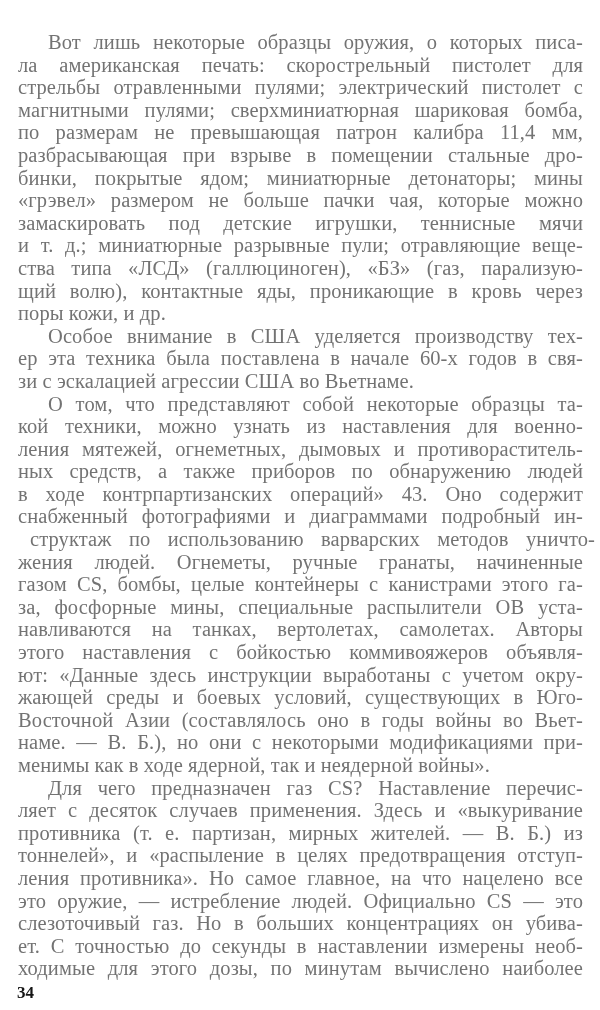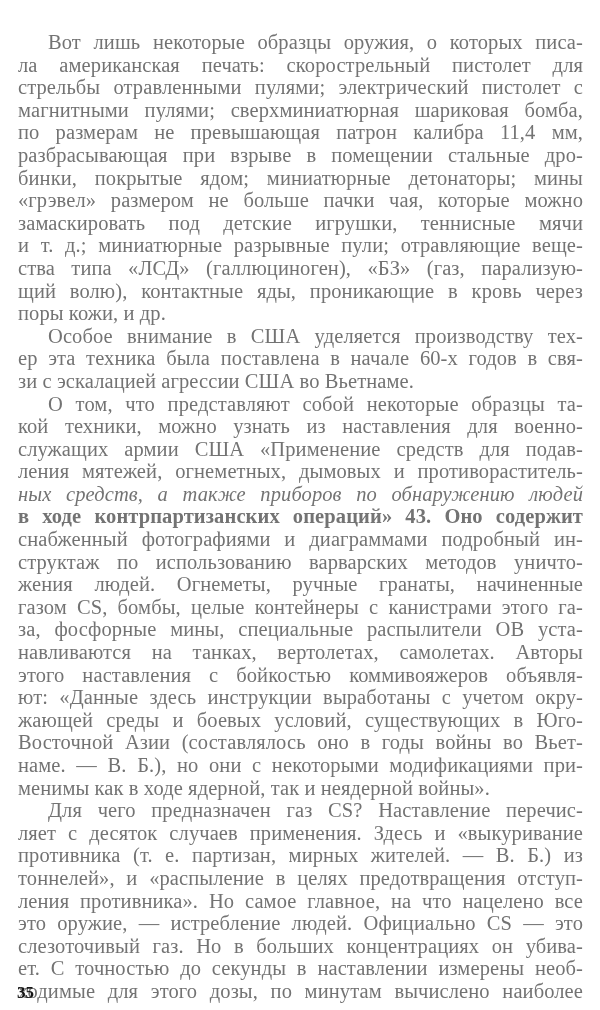--- a/index.html
+++ b/index.html
@@ -40,39 +40,38 @@
     <div class="line" style="white-space: nowrap; width: 565px; box-sizing: border-box; overflow: visible;">замаскировать под детские игрушки, теннисные мячи</div>
     <div class="line" style="white-space: nowrap; width: 565px; box-sizing: border-box; overflow: visible;">и т. д.; миниатюрные разрывные пули; отравляющие веще-</div>
     <div class="line" style="white-space: nowrap; width: 565px; box-sizing: border-box; overflow: visible;">ства типа «ЛСД» (галлюциноген), «БЗ» (газ, парализую-</div>
     <div class="line" style="white-space: nowrap; width: 565px; box-sizing: border-box; overflow: visible;">щий волю), контактные яды, проникающие в кровь через</div>
     <div class="line last" style="white-space: nowrap; width: 565px; box-sizing: border-box; overflow: visible;">поры кожи, и др.</div>
     <div class="line indent" style="white-space: nowrap; width: 565px; box-sizing: border-box; overflow: visible;">Особое внимание в США уделяется производству тех-</div>
     <div class="line" style="white-space: nowrap; width: 565px; box-sizing: border-box; overflow: visible;">ер эта техника была поставлена в начале 60-х годов в свя-</div>
     <div class="line last" style="white-space: nowrap; width: 565px; box-sizing: border-box; overflow: visible;">зи с эскалацией агрессии США во Вьетнаме.</div>
     <div class="line indent" style="white-space: nowrap; width: 565px; box-sizing: border-box; overflow: visible;">О том, что представляют собой некоторые образцы та-</div>
     <div class="line" style="white-space: nowrap; width: 565px; box-sizing: border-box; overflow: visible;">кой техники, можно узнать из наставления для военно-</div>
-    <div class="line" style="white-space: nowrap; width: 565px; box-sizing: border-box; overflow: visible;">служащих армии США «Применение средств для подав-</div>
     <div class="line" style="white-space: nowrap; width: 565px; box-sizing: border-box; overflow: visible;">ления мятежей, огнеметных, дымовых и противораститель-</div>
-    <div class="line" style="white-space: nowrap; width: 565px; box-sizing: border-box; overflow: visible; font-style: italic;">ных средств, а также приборов по обнаружению людей</div>
-    <div class="line" style="white-space: nowrap; width: 565px; box-sizing: border-box; overflow: visible; font-weight: bold;">в ходе контрпартизанских операций» 43. Оно содержит</div>
+    <div class="line" style="white-space: nowrap; width: 565px; box-sizing: border-box; overflow: visible;">ных средств, а также приборов по обнаружению людей</div>
+    <div class="line" style="white-space: nowrap; width: 565px; box-sizing: border-box; overflow: visible;">в ходе контрпартизанских операций» 43. Оно содержит</div>
     <div class="line" style="white-space: nowrap; width: 565px; box-sizing: border-box; overflow: visible;">снабженный фотографиями и диаграммами подробный ин-</div>
-    <div class="line" style="white-space: nowrap; width: 565px; box-sizing: border-box; overflow: visible;">структаж по использованию варварских методов уничто-</div>
+    <div class="line" style="white-space: nowrap; width: 565px; box-sizing: border-box; overflow: visible; margin-left: 12px;">структаж по использованию варварских методов уничто-</div>
     <div class="line" style="white-space: nowrap; width: 565px; box-sizing: border-box; overflow: visible;">жения людей. Огнеметы, ручные гранаты, начиненные</div>
     <div class="line" style="white-space: nowrap; width: 565px; box-sizing: border-box; overflow: visible;">газом CS, бомбы, целые контейнеры с канистрами этого га-</div>
     <div class="line" style="white-space: nowrap; width: 565px; box-sizing: border-box; overflow: visible;">за, фосфорные мины, специальные распылители ОВ уста-</div>
     <div class="line" style="white-space: nowrap; width: 565px; box-sizing: border-box; overflow: visible;">навливаются на танках, вертолетах, самолетах. Авторы</div>
     <div class="line" style="white-space: nowrap; width: 565px; box-sizing: border-box; overflow: visible;">этого наставления с бойкостью коммивояжеров объявля-</div>
     <div class="line" style="white-space: nowrap; width: 565px; box-sizing: border-box; overflow: visible;">ют: «Данные здесь инструкции выработаны с учетом окру-</div>
     <div class="line" style="white-space: nowrap; width: 565px; box-sizing: border-box; overflow: visible;">жающей среды и боевых условий, существующих в Юго-</div>
     <div class="line" style="white-space: nowrap; width: 565px; box-sizing: border-box; overflow: visible;">Восточной Азии (составлялось оно в годы войны во Вьет-</div>
     <div class="line" style="white-space: nowrap; width: 565px; box-sizing: border-box; overflow: visible;">наме. — В. Б.), но они с некоторыми модификациями при-</div>
     <div class="line last" style="white-space: nowrap; width: 565px; box-sizing: border-box; overflow: visible;">менимы как в ходе ядерной, так и неядерной войны».</div>
     <div class="line indent" style="white-space: nowrap; width: 565px; box-sizing: border-box; overflow: visible;">Для чего предназначен газ CS? Наставление перечис-</div>
     <div class="line" style="white-space: nowrap; width: 565px; box-sizing: border-box; overflow: visible;">ляет с десяток случаев применения. Здесь и «выкуривание</div>
     <div class="line" style="white-space: nowrap; width: 565px; box-sizing: border-box; overflow: visible;">противника (т. е. партизан, мирных жителей. — В. Б.) из</div>
     <div class="line" style="white-space: nowrap; width: 565px; box-sizing: border-box; overflow: visible;">тоннелей», и «распыление в целях предотвращения отступ-</div>
     <div class="line" style="white-space: nowrap; width: 565px; box-sizing: border-box; overflow: visible;">ления противника». Но самое главное, на что нацелено все</div>
     <div class="line" style="white-space: nowrap; width: 565px; box-sizing: border-box; overflow: visible;">это оружие, — истребление людей. Официально CS — это</div>
     <div class="line" style="white-space: nowrap; width: 565px; box-sizing: border-box; overflow: visible;">слезоточивый газ. Но в больших концентрациях он убива-</div>
     <div class="line" style="white-space: nowrap; width: 565px; box-sizing: border-box; overflow: visible;">ет. С точностью до секунды в наставлении измерены необ-</div>
     <div class="line" style="white-space: nowrap; width: 565px; box-sizing: border-box; overflow: visible;">ходимые для этого дозы, по минутам вычислено наиболее</div>
   </div>
-<div class="page-number">35</div>
+<div class="page-number">34</div>
 
 </body></html>

